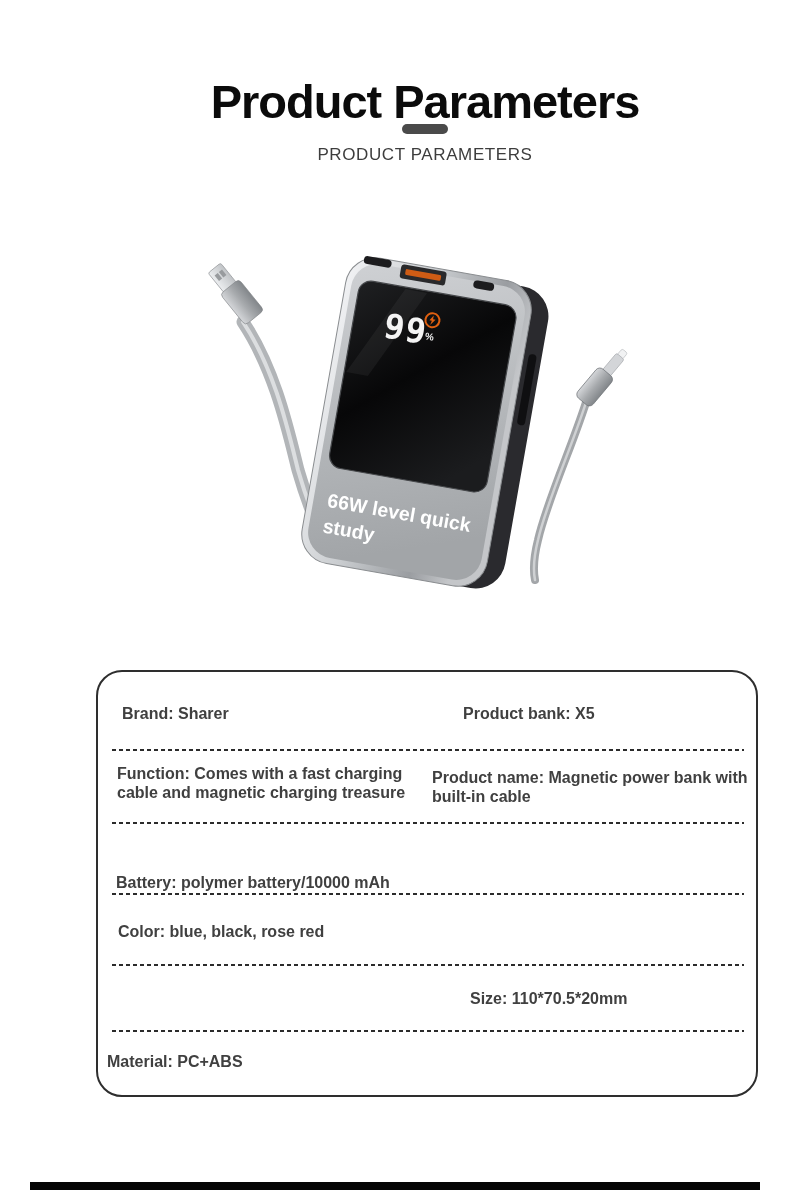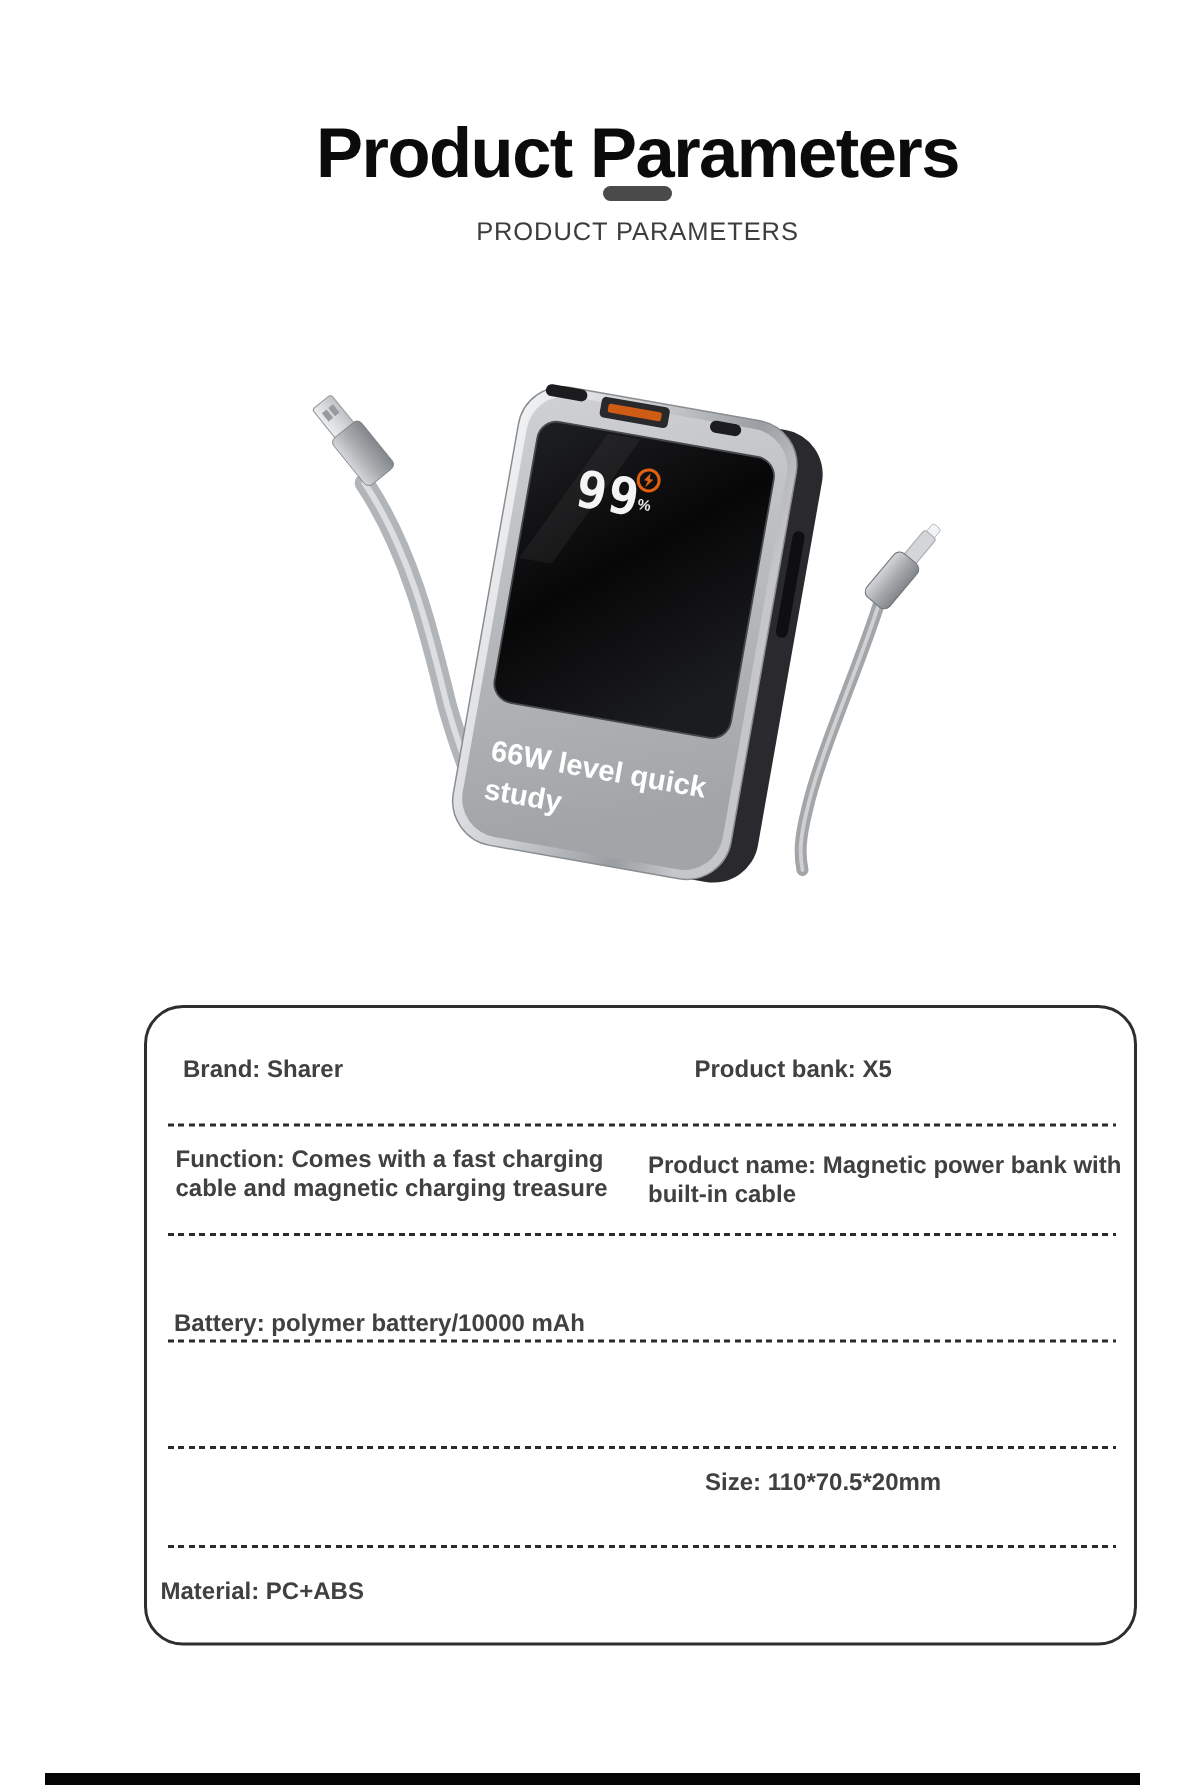--- a/index.html
+++ b/index.html
@@ -35,21 +35,21 @@
     position:absolute;font-size:16px;font-weight:bold;line-height:19px;
     color:#404040;
   }
   .nowrap{white-space:nowrap;}
   .c1l{top:32px;left:24px;}   .c1r{top:32px;left:365px;}
   .c2l{top:92px;left:19px;width:295px;}
   .c2r{top:96px;left:334px;width:332px;}
   .c3l{top:181px;left:18px;margin-top:20px;}
   .c4l{top:250px;left:20px;}
   .c5l{top:312px;left:19px;width:262px;}
-  .c5r{top:307px;left:372px;}
+  .c5r{top:317px;left:372px;}
   .c6l{top:380px;left:9px;}  .c6r{top:380px;left:299px;}
   .dash{
     position:absolute;left:14px;width:632px;height:2px;
     background:repeating-linear-gradient(90deg,#2b2b2b 0 4px,transparent 4px 7px);
   }
   .d1{top:77px;} .d2{top:150px;} .d3{top:221px;} .d4{top:292px;} .d5{top:358px;}
   
   .bottom-bar{
     position:absolute;top:1182px;left:0;width:790px;height:8px;background:#050505;
   }
@@ -152,20 +152,21 @@
     <div class="cell nowrap c1r">Product bank: X5</div>
     <div class="dash d1"></div>
 
     <div class="cell c2r">Product name: Magnetic power bank with built-in cable</div>
     <div class="cell c2l">Function: Comes with a fast charging cable and magnetic charging treasure</div>
     <div class="dash d2"></div>
 
     <div class="cell nowrap c3l">Battery: polymer battery/10000 mAh</div>
     <div class="dash d3"></div>
 
+    <div class="cell nowrap c4l">Color: blue, black, rose red</div>
     <div class="dash d4"></div>
 
     <div class="cell nowrap c5r">Size: 110*70.5*20mm</div>
     <div class="dash d5"></div>
 
     <div class="cell nowrap c6l">Material: PC+ABS</div>
   </section>
 
   <footer class="bottom-bar"></footer>
 </div>

